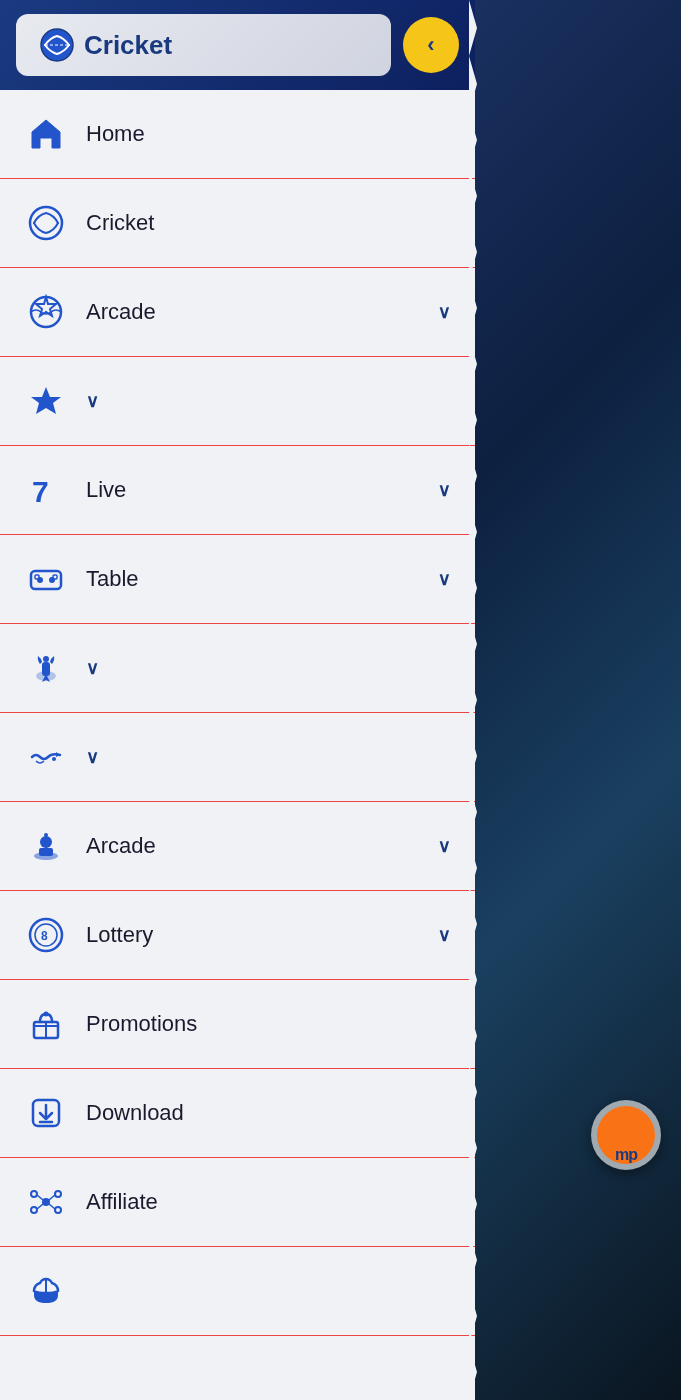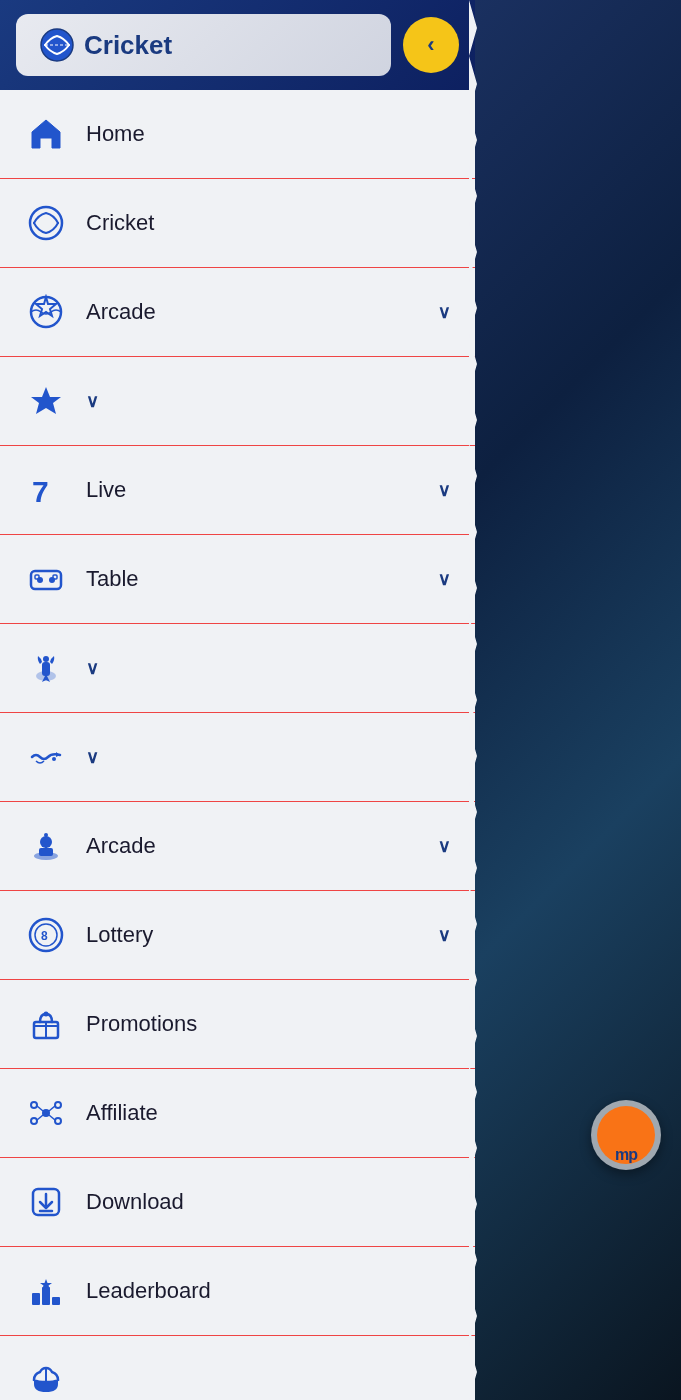--- a/index.html
+++ b/index.html
@@ -321,57 +321,46 @@
           <path d="M12 16 Q12 8 18 8 Q24 8 24 16" fill="none" stroke="#2255cc" stroke-width="2.5" stroke-linecap="round"></path>
           <circle cx="18" cy="8" r="2.5" fill="#2255cc"></circle>
         </svg>
       </div>
       <span class="nav-label">Promotions</span>
     </div>
 
     <div class="nav-item">
       <div class="nav-icon">
         <svg viewBox="0 0 36 36" fill="none">
+          <rect x="5" y="5" width="26" height="26" rx="5" fill="none" stroke="#2255cc" stroke-width="2.5"></rect>
+          <line x1="18" y1="10" x2="18" y2="22" stroke="#2255cc" stroke-width="2.5" stroke-linecap="round"></line>
+          <path d="M12 18 L18 24 L24 18" fill="none" stroke="#2255cc" stroke-width="2.5" stroke-linecap="round" stroke-linejoin="round"></path>
+          <line x1="12" y1="27" x2="24" y2="27" stroke="#2255cc" stroke-width="2.5" stroke-linecap="round"></line>
+        </svg>
+      </div>
+      <span class="nav-label">Download</span>
+    </div>
+
+    <div class="nav-item">
+      <div class="nav-icon">
+        <svg viewBox="0 0 36 36" fill="none">
           <circle cx="18" cy="18" r="4" fill="#2255cc"></circle>
           <circle cx="6" cy="10" r="3" fill="none" stroke="#2255cc" stroke-width="2"></circle>
           <circle cx="30" cy="10" r="3" fill="none" stroke="#2255cc" stroke-width="2"></circle>
           <circle cx="6" cy="26" r="3" fill="none" stroke="#2255cc" stroke-width="2"></circle>
           <circle cx="30" cy="26" r="3" fill="none" stroke="#2255cc" stroke-width="2"></circle>
           <line x1="9" y1="11" x2="15" y2="16" stroke="#2255cc" stroke-width="1.5"></line>
           <line x1="27" y1="11" x2="21" y2="16" stroke="#2255cc" stroke-width="1.5"></line>
           <line x1="9" y1="25" x2="15" y2="20" stroke="#2255cc" stroke-width="1.5"></line>
           <line x1="27" y1="25" x2="21" y2="20" stroke="#2255cc" stroke-width="1.5"></line>
         </svg>
       </div>
       <span class="nav-label">Affiliate</span>
     </div>
 
-    <div class="nav-item">
-      <div class="nav-icon">
-        <svg viewBox="0 0 36 36" fill="none">
-          <rect x="5" y="5" width="26" height="26" rx="5" fill="none" stroke="#2255cc" stroke-width="2.5"></rect>
-          <line x1="18" y1="10" x2="18" y2="22" stroke="#2255cc" stroke-width="2.5" stroke-linecap="round"></line>
-          <path d="M12 18 L18 24 L24 18" fill="none" stroke="#2255cc" stroke-width="2.5" stroke-linecap="round" stroke-linejoin="round"></path>
-          <line x1="12" y1="27" x2="24" y2="27" stroke="#2255cc" stroke-width="2.5" stroke-linecap="round"></line>
-        </svg>
-      </div>
-      <span class="nav-label">Download</span>
-    </div>
-
-    <div class="nav-item">
-      <div class="nav-icon">
-        <svg viewBox="0 0 36 36" fill="none">
-          <rect x="4" y="20" width="8" height="12" rx="1" fill="#2255cc"></rect>
-          <rect x="14" y="14" width="8" height="18" rx="1" fill="#2255cc"></rect>
-          <rect x="24" y="24" width="8" height="8" rx="1" fill="#2255cc"></rect>
-          <polygon points="18,6 19.5,10 24,10 20.5,12.5 22,16.5 18,14 14,16.5 15.5,12.5 12,10 16.5,10" fill="#2255cc"></polygon>
-        </svg>
-      </div>
-      <span class="nav-label">Leaderboard</span>
-    </div>
 
     <div class="nav-item">
       <div class="nav-icon">
         <svg viewBox="0 0 36 36" fill="none">
           <path d="M6 22 Q6 30 18 30 Q30 30 30 22 L30 18 Q26 20 18 20 Q10 20 6 18 Z" fill="#2255cc"></path>
           <path d="M6 18 Q6 12 12 10 Q14 6 18 6 Q22 6 24 10 Q30 12 30 18 Q26 20 18 20 Q10 20 6 18 Z" fill="none" stroke="#2255cc" stroke-width="2.5"></path>
           <line x1="18" y1="6" x2="18" y2="20" stroke="#2255cc" stroke-width="2"></line>
         </svg>
       </div>
     </div>

